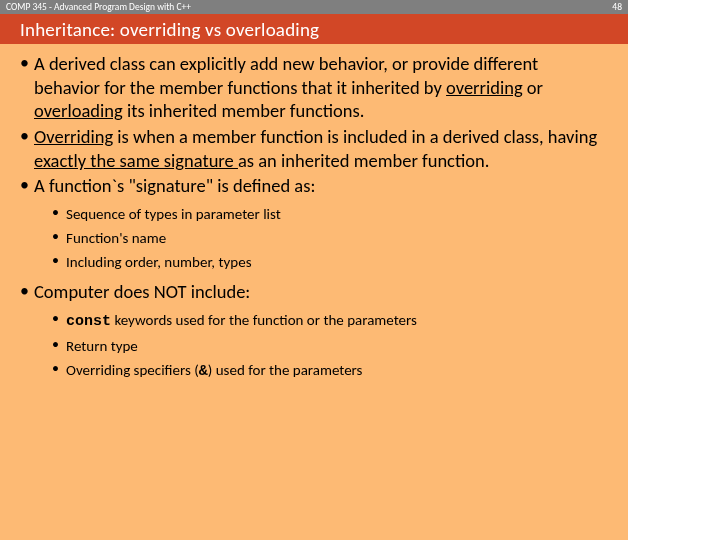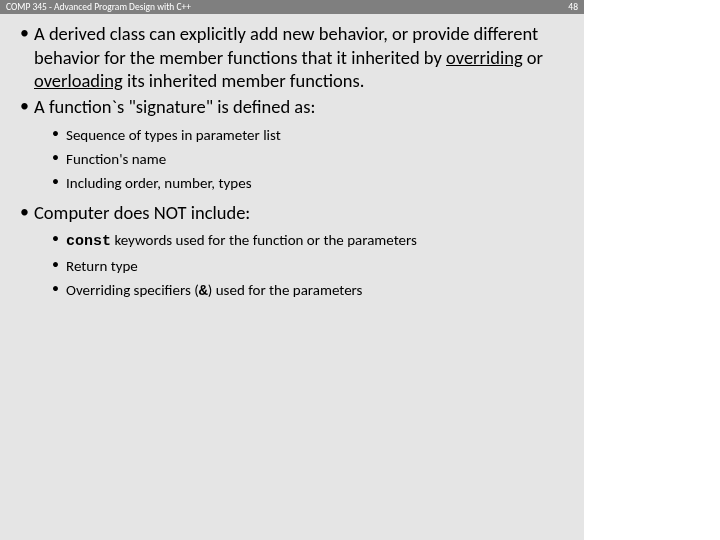--- a/index.html
+++ b/index.html
@@ -1,17 +1,17 @@
 <!DOCTYPE html>
 <html><head>
 <meta charset="utf-8">
 <style>
   * { margin: 0; padding: 0; box-sizing: border-box; }
   html, body { width: 720px; height: 540px; font-family: Calibri, "Segoe UI", Arial, sans-serif; background: #fff; color: #000; }
-  .slide { width: 584px; height: 540px; position: relative; background: #e5e5e5; }
+  .slide { width: 628px; height: 540px; position: relative; background: #fdba74; }
   .topbar { width: 100%; height: 14px; background: #7f7f7f; display: flex; justify-content: space-between; align-items: center; padding: 0 6px; font-size: 9.5px; color: #fff; }
   .titlebar { width: 100%; height: 30px; background: #d24726; display: flex; align-items: center; padding-left: 20px; color: #fff; font-size: 19px; font-weight: 300; letter-spacing: 0.2px; }
   .body { padding: 8px 29px 0 20px; }
   ul.lvl1 { list-style: none; }
   ul.lvl1 > li { position: relative; padding-left: 14px; font-size: 18.5px; line-height: 1.28; margin-bottom: 2px; }
   ul.lvl1 > li::before { content: "•"; position: absolute; left: 0; top: 0; font-size: 18px; color: #000; }
   ul.lvl2 { list-style: none; margin: 4px 0 6px 18px; }
   ul.lvl2 > li { position: relative; padding-left: 14px; font-size: 15px; line-height: 1.6; }
   ul.lvl2 > li::before { content: "•"; position: absolute; left: 0; top: 0; font-size: 14px; color: #000; }
   .u { text-decoration: underline; }
@@ -23,28 +23,34 @@
 </head>
 <body>
 
 <div class="slide">
 
   <div class="topbar">
     <span>COMP 345 - Advanced Program Design with C++</span>
     <span>48</span>
   </div>
 
+  <div class="titlebar">
+    <span>Inheritance: overriding vs overloading</span>
+  </div>
 
   <div class="body">
     <ul class="lvl1">
 
       <li>
         <span>A derived class can explicitly add new behavior, or provide different behavior for the member functions that it inherited by </span><span class="u">overriding</span><span> or </span><span class="u">overloading</span><span> its inherited member functions.</span>
       </li>
 
+      <li>
+        <span class="u">Overriding</span><span> is when a member function is included in a derived class, having </span><span class="u">exactly the same signature </span><span>as an inherited member function.</span>
+      </li>
 
       <li>
         <span>A function`s "signature" is defined as:</span>
         <ul class="lvl2">
           <li><span>Sequence of types in parameter list</span></li>
           <li><span>Function's name</span></li>
           <li><span>Including order, number, types</span></li>
         </ul>
       </li>
 

